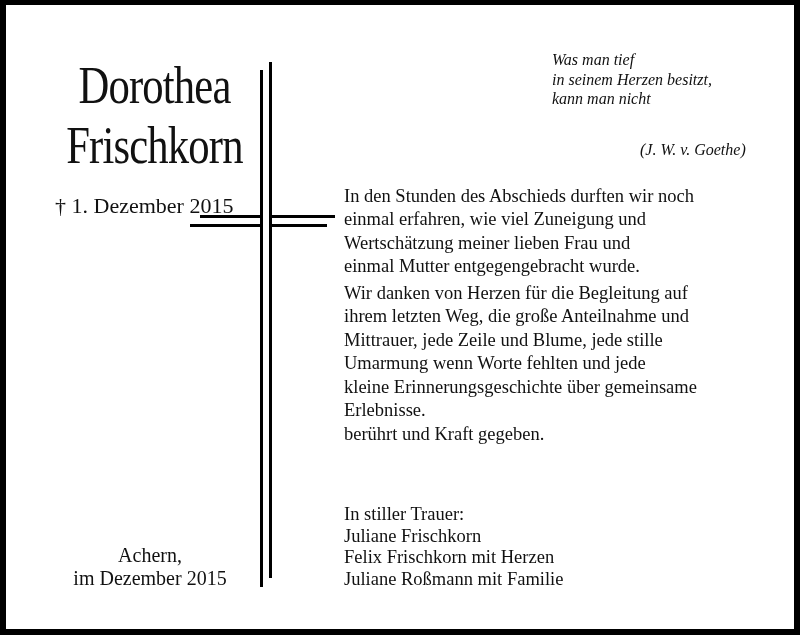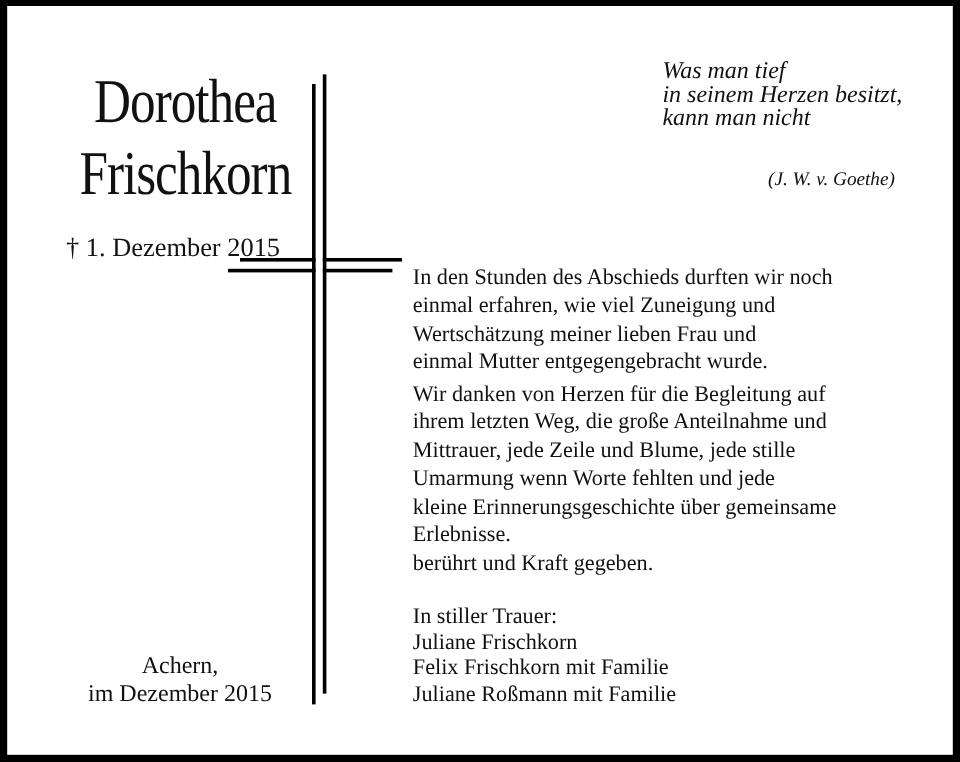--- a/index.html
+++ b/index.html
@@ -5,23 +5,23 @@
   html, body { margin: 0; padding: 0; background: #000; }
   body { width: 800px; height: 635px; position: relative; overflow: hidden; font-family: "Liberation Serif", "DejaVu Serif", serif; color: #111; }
   .card { position: absolute; left: 6px; top: 5px; width: 788px; height: 624px; background: #fff; }
   .abs { position: absolute; }
   .name { left: 0; width: 310px; text-align: center; font-size: 52px; line-height: 56px; letter-spacing: -1px; transform: scaleX(0.82); transform-origin: 152px 0; }
   .name1 { top: 58px; }
   .name2 { top: 118px; }
   .death { left: 55px; top: 193px; font-size: 22px; }
   .place { left: 55px; top: 544px; width: 190px; text-align: center; font-size: 20px; line-height: 23px; }
   .line { position: absolute; background: #000; }
-  .quote { left: 552px; top: 50px; font-style: italic; font-size: 20px; line-height: 19.5px; }
+  .quote { left: 552px; top: 50px; font-style: italic; font-size: 16px; line-height: 19.5px; }
   .quote-author { left: 620px; top: 141px; font-style: italic; font-size: 16px; margin-left: 20px; }
-  .para { left: 344px; width: 420px; font-size: 18.5px; line-height: 23.4px; margin-top: 36px; }
+  .para { left: 344px; width: 420px; font-size: 18.5px; line-height: 23.4px; }
   .p1 { top: 185px; }
   .p2 { top: 282px; }
   .p3 { top: 423px; }
   .signers { left: 344px; top: 504px; font-size: 18.5px; line-height: 21.5px; }
   .para div, .signers div, .quote div, .place div { white-space: nowrap; }
 </style>
 </head>
 <body>
 
 <div class="card"></div>
@@ -60,20 +60,20 @@
   <div>kleine Erinnerungsgeschichte über gemeinsame</div>
   <div>Erlebnisse.</div>
 </div>
 <div class="abs para p3">
   <div>berührt und Kraft gegeben.</div>
 </div>
 
 <div class="abs signers">
   <div>In stiller Trauer:</div>
   <div>Juliane Frischkorn</div>
-  <div>Felix Frischkorn mit Familie</div>
+  <div>Felix Frischkorn mit Herzen</div>
   <div>Juliane Roßmann mit Familie</div>
 </div>
 
 <div class="abs place">
   <div>Achern,</div>
   <div>im Dezember 2015</div>
 </div>
 
 </body></html>

